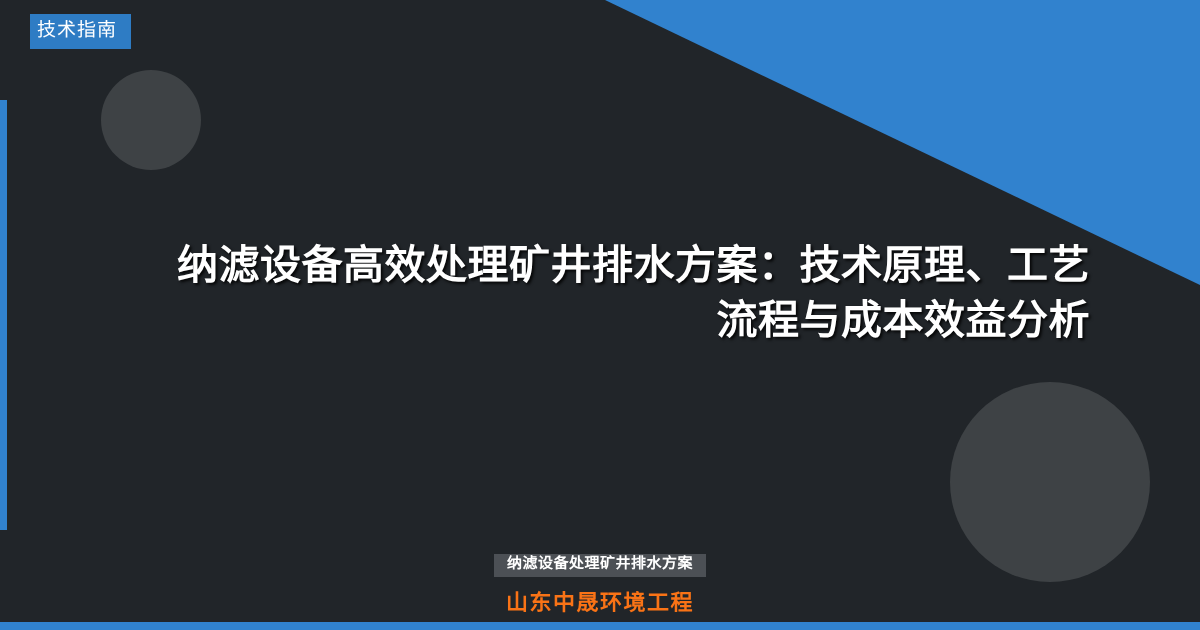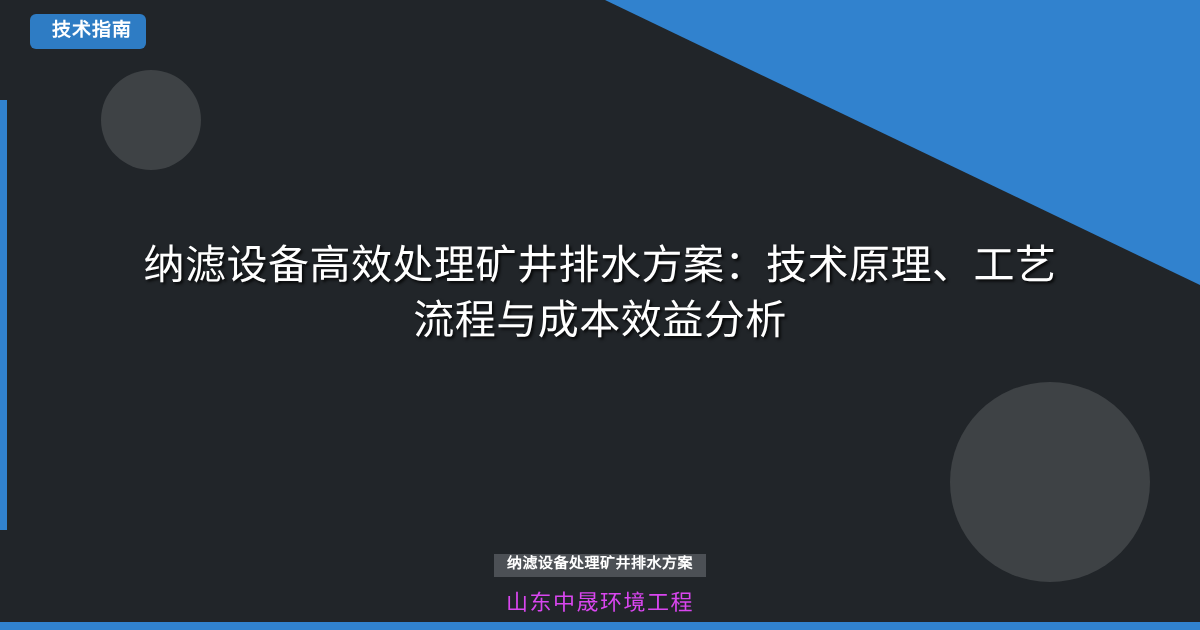--- a/index.html
+++ b/index.html
@@ -62,47 +62,47 @@
     width: 1200px;
     height: 8px;
     background: #3182ce;
   }
 
   
   .category-badge {
     position: absolute;
     left: 30px;
     top: 14px;
-    padding: 5px 14px 7px 22px;
+    padding: 5px 14px 7px 7px;
     background: #2e7cc4;
     color: #ffffff;
     font-size: 19px;
-    font-weight: bold;
+    font-weight: normal;
     letter-spacing: 1px;
     line-height: 1.2;
     white-space: nowrap;
-    border-radius: 6px;
   }
 
   
   .title-block {
     position: absolute;
     left: 110px;
     top: 238px;
     width: 980px;
     text-align: center;
   }
   .title-text {
     margin: 0;
     color: #ffffff;
     font-size: 41px;
-    font-weight: normal;
+    font-weight: bold;
     line-height: 1.34;
     letter-spacing: 0.5px;
     text-shadow: 2px 2px 3px rgba(0,0,0,0.85);
+    text-align: right;
   }
 
   
   .caption-wrap {
     position: absolute;
     left: 0;
     top: 554px;
     width: 1200px;
     text-align: center;
   }
@@ -120,23 +120,23 @@
 
   .watermark-wrap {
     position: absolute;
     left: 0;
     top: 590px;
     width: 1200px;
     text-align: center;
   }
   .watermark-text {
     display: inline-block;
-    color: #d946ef;
+    color: #f97316;
     font-size: 22px;
-    font-weight: normal;
+    font-weight: bold;
     letter-spacing: 1.5px;
     line-height: 1.2;
     white-space: nowrap;
   }
 </style>
 </head>
 <body>
 
 <div id="stage">
 

